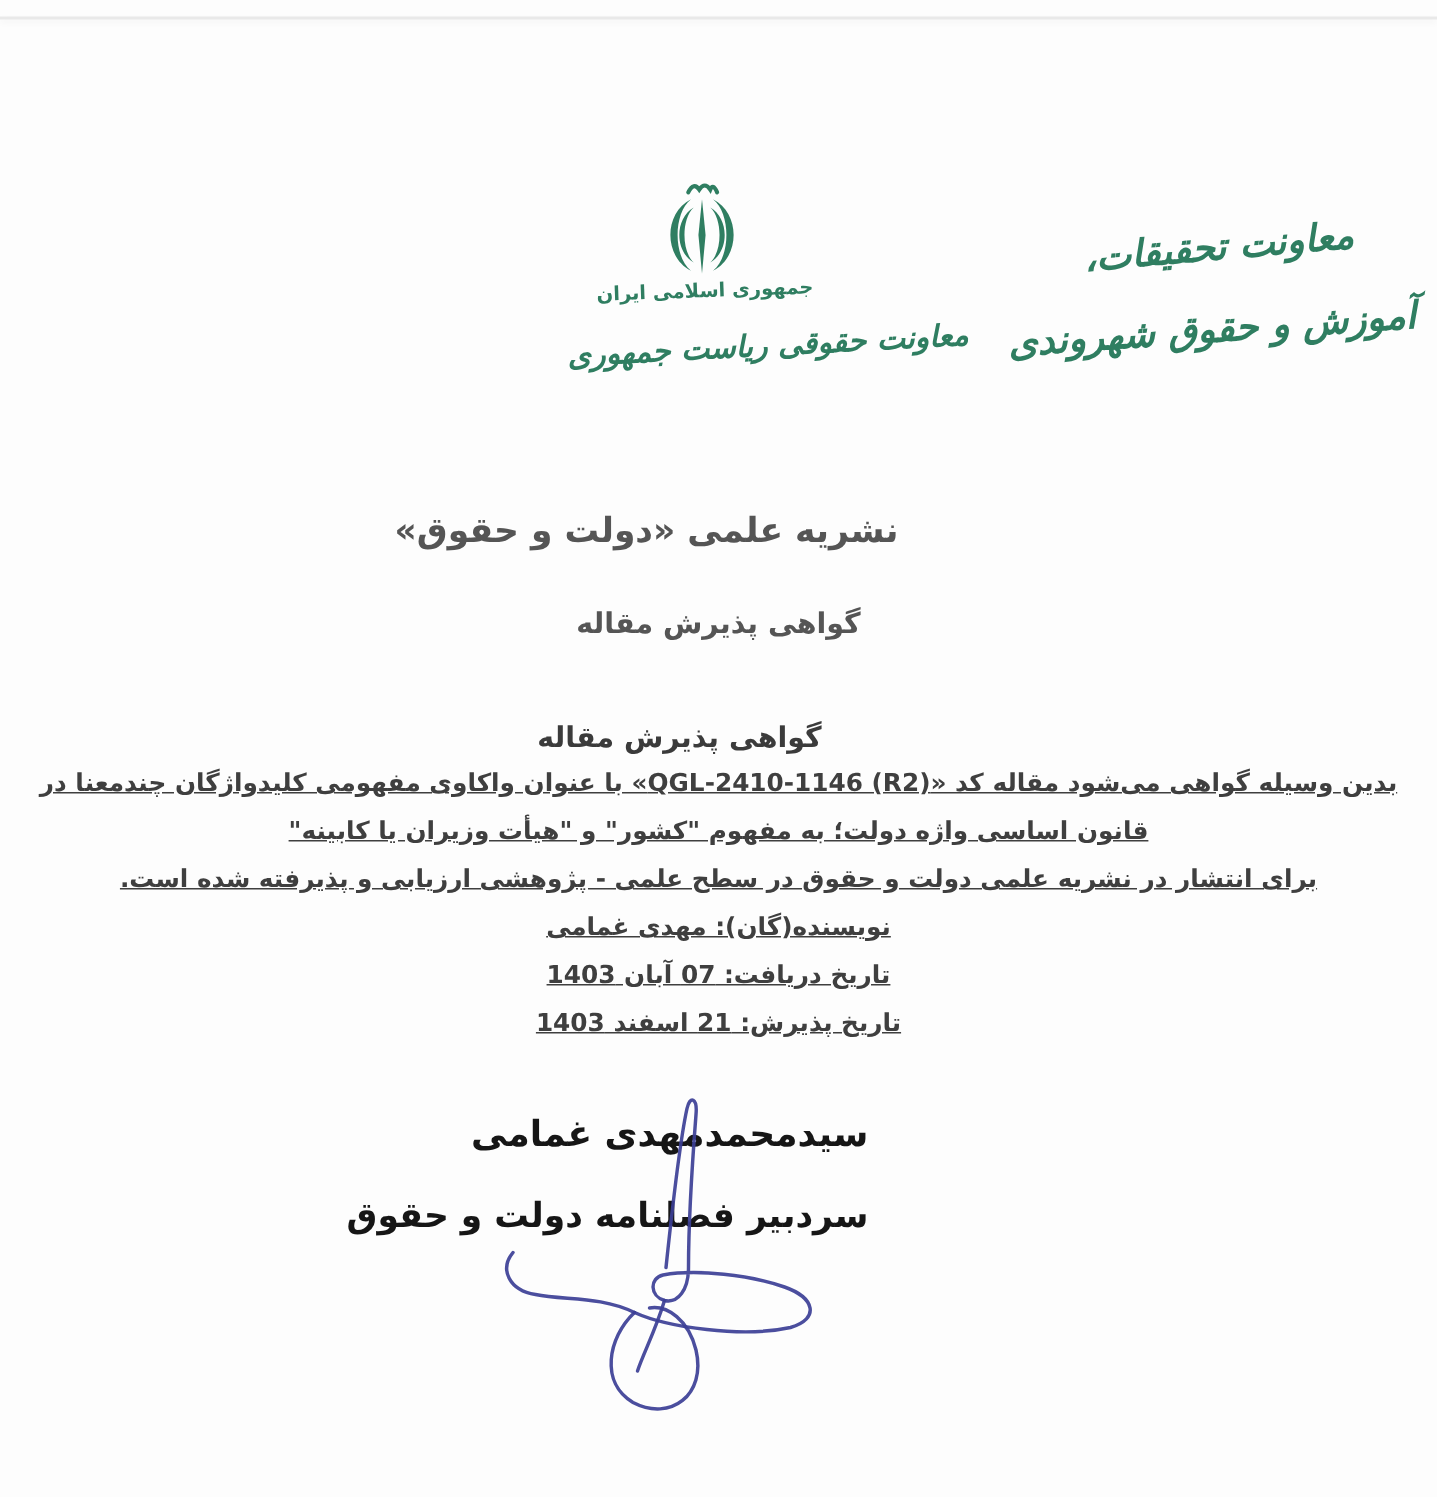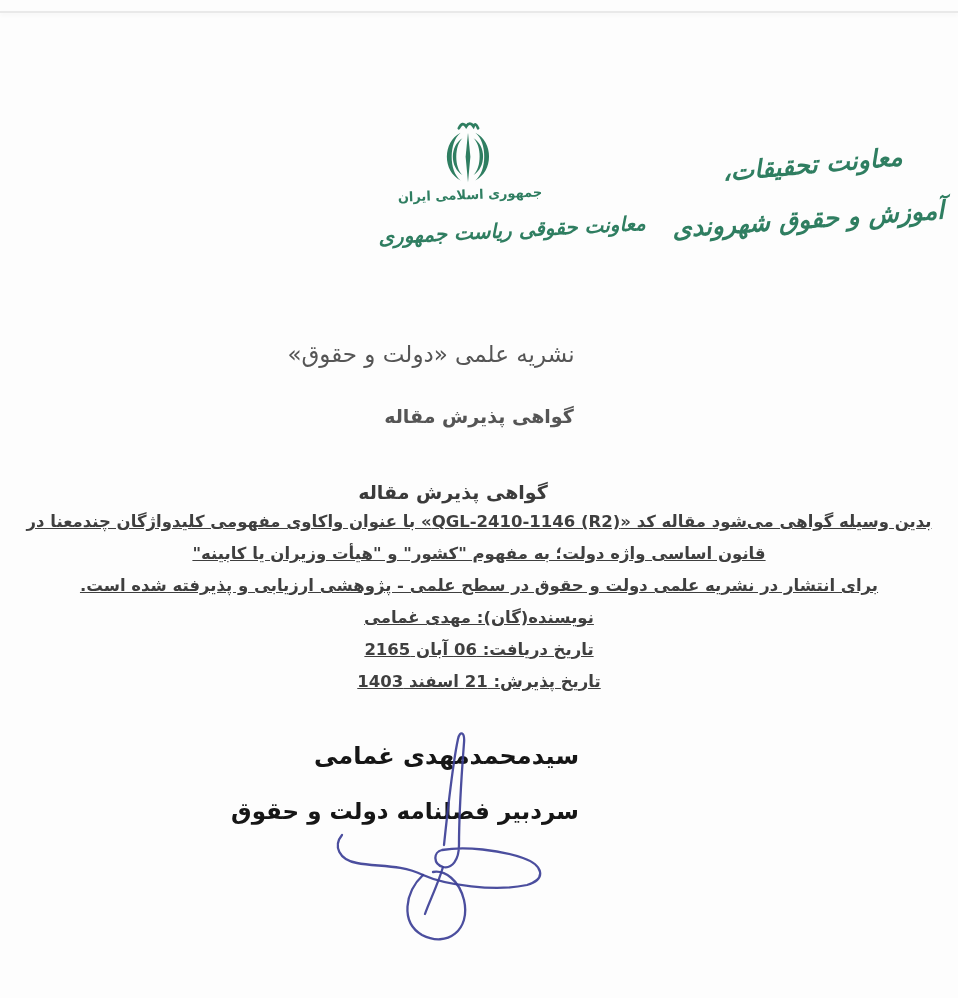--- a/index.html
+++ b/index.html
@@ -39,21 +39,21 @@
   .hdr-right-1{left:685px;top:150px;width:255px;font-size:25px;transform:rotate(-5deg);}
   .hdr-right-2{left:658px;top:205px;width:300px;font-size:25px;transform:rotate(-4deg);}
   .hdr-left-country{left:385px;top:187px;width:170px;font-size:13px;font-weight:600;color:var(--color-green);transform:rotate(-2deg);}
   .hdr-left-org{left:362px;top:218px;width:300px;font-size:20px;transform:rotate(-3deg);}
 
   .emblem{left:436px;top:120px;width:64px;height:66px;}
   .emblem svg{display:block;width:100%;height:100%;}
   .emblem .fill{fill:var(--color-green);}
   .emblem .stroke{stroke:var(--color-green);fill:none;stroke-width:3;stroke-linecap:round;}
 
-  .journal-title{left:0;top:341px;width:862px;font-size:23px;font-weight:400;color:var(--color-heading);letter-spacing:0.5px;}
+  .journal-title{left:0;top:341px;width:862px;font-size:23px;font-weight:700;color:var(--color-heading);letter-spacing:0.5px;}
   .subtitle{left:0;top:405px;width:958px;font-size:19px;font-weight:700;color:var(--color-heading);}
 
   .body-heading{left:29px;top:481px;width:900px;font-size:19px;font-weight:700;color:#3b3b3b;transform:translateX(-26px);}
   .body-block{left:19px;top:506px;width:920px;font-size:16.5px;line-height:32px;font-weight:700;color:var(--color-text);text-decoration:underline;}
   .body-block div{white-space:nowrap;}
 
   .sig-name{left:329px;top:742px;width:250px;font-size:24px;font-weight:700;color:var(--color-name);}
   .sig-role{left:321px;top:798px;width:258px;font-size:23px;font-weight:700;color:var(--color-name);}
   .sig-ink{left:325px;top:722px;width:230px;height:225px;}
   .sig-ink svg{display:block;width:100%;height:100%;}
@@ -84,21 +84,21 @@
 
   <div class="abs rtl center journal-title">نشریه علمی «دولت و حقوق»</div>
   <div class="abs rtl center subtitle">گواهی پذیرش مقاله</div>
 
   <div class="abs rtl center body-heading">گواهی پذیرش مقاله</div>
   <div class="abs rtl center body-block">
     <div>بدین وسیله گواهی می‌شود مقاله کد «QGL-2410-1146 (R2)» با عنوان واکاوی مفهومی کلیدواژگان چندمعنا در</div>
     <div>قانون اساسی واژه دولت؛ به مفهوم "کشور" و "هیأت وزیران یا کابینه"</div>
     <div>برای انتشار در نشریه علمی دولت و حقوق در سطح علمی - پژوهشی ارزیابی و پذیرفته شده است.</div>
     <div>نویسنده(گان): مهدی غمامی</div>
-    <div>تاریخ دریافت: 06 آبان 2165</div>
+    <div>تاریخ دریافت: 07 آبان 1403</div>
     <div>تاریخ پذیرش: 21 اسفند 1403</div>
   </div>
 
   <div class="abs rtl center nowrap sig-name">سیدمحمدمهدی غمامی</div>
   <div class="abs rtl center nowrap sig-role">سردبیر فصلنامه دولت و حقوق</div>
   <div class="abs sig-ink">
     <svg viewBox="0 0 230 225" xmlns="http://www.w3.org/2000/svg" aria-hidden="true">
 
       <path d="M119,123 C123,85 128,40 133,17 C135,8 140,10 139,21
                C136,60 134,100 134,123

